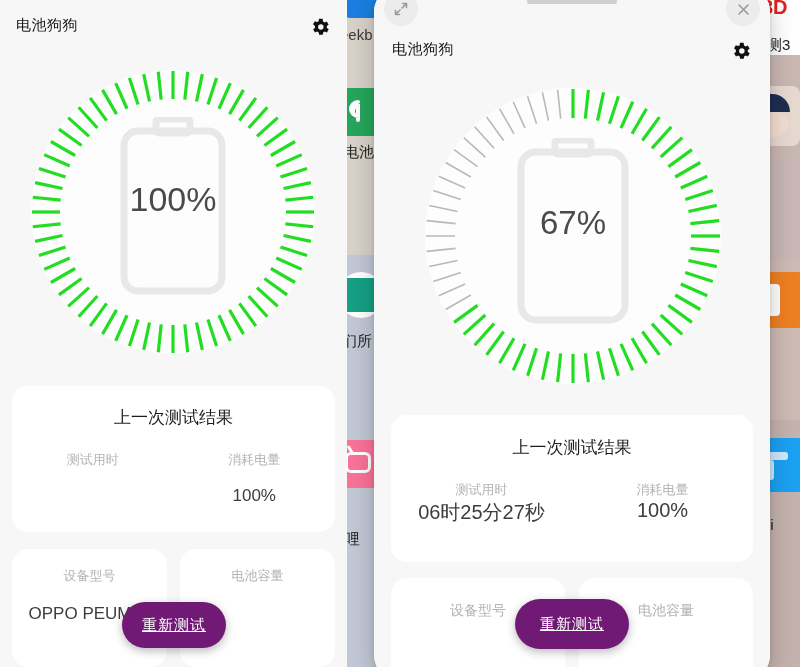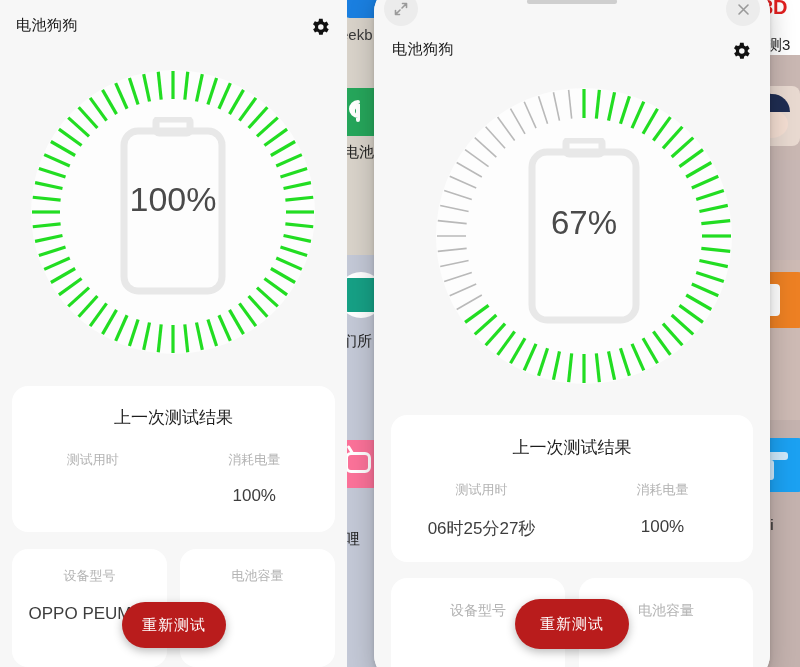--- a/index.html
+++ b/index.html
@@ -77,24 +77,25 @@
   }
   .card-title {
     text-align: center; color: #1d1d1d;
   }
   .kv-row { display: flex; }
   .kv { flex: 1; text-align: center; }
   .kv-label { color: #b3b3b3; }
   .kv-value { color: #3d3d3d; }
 
   .retest-btn {
-    position: absolute; background: #b91c1c; color: #fff;
+    position: absolute; background: #701a75; color: #fff;
     border-radius: 999px; display: flex; align-items: center;
     justify-content: center; cursor: pointer; letter-spacing: 1px;
     box-shadow: 0 3px 10px rgba(0,0,0,.28);
+    text-decoration: underline;
   }
 
   
   #leftapp { left: 0; top: 0; width: 347px; height: 667px; }
   #leftapp .app-header { position: absolute; left: 16px; top: 16px; width: 315px; height: 30px; }
   #leftapp .app-title { font-size: 15px; }
   #leftapp .gauge-wrap { position: absolute; left: 23px; top: 62px; width: 300px; height: 300px; }
   #leftapp .gauge-disc { left: 8px; top: 8px; width: 284px; height: 284px; }
   #leftapp .gauge-pct { top: 118px; font-size: 34px; }
   #leftapp .card.result { left: 12px; top: 386px; width: 323px; height: 146px; }
@@ -106,28 +107,28 @@
   #leftapp .card.small.a { left: 12px; }
   #leftapp .card.small.b { left: 180px; }
   #leftapp .small-label { text-align: center; color: #b3b3b3; font-size: 13px; padding-top: 18px; }
   #leftapp .small-value { text-align: center; color: #3d3d3d; font-size: 17px; padding-top: 18px; line-height: 22px; }
   #leftapp .retest-btn { left: 122px; top: 602px; width: 104px; height: 46px; font-size: 15px; }
 
   
   #rightapp { left: 0; top: 46px; width: 396px; height: 649px; }
   #rightapp .app-header { position: absolute; left: 18px; top: 8px; width: 360px; height: 30px; }
   #rightapp .app-title { font-size: 15px; }
-  #rightapp .gauge-wrap { position: absolute; left: 54px; top: 48px; width: 312px; height: 312px; }
+  #rightapp .gauge-wrap { position: absolute; left: 43px; top: 48px; width: 312px; height: 312px; }
   #rightapp .gauge-disc { left: 8px; top: 8px; width: 296px; height: 296px; }
   #rightapp .gauge-pct { top: 124px; font-size: 33px; }
   #rightapp .card.result { left: 17px; top: 383px; width: 362px; height: 147px; }
   #rightapp .card-title { font-size: 17px; padding-top: 21px; }
   #rightapp .kv-row { margin-top: 22px; }
   #rightapp .kv-label { font-size: 13px; }
-  #rightapp .kv-value { font-size: 17px; margin-top: 18px; }
+  #rightapp .kv-value { font-size: 20px; }
   #rightapp .card.small { top: 546px; width: 174px; height: 103px; }
   #rightapp .card.small.a { left: 17px; }
   #rightapp .card.small.b { left: 205px; }
   #rightapp .small-label { text-align: center; color: #b3b3b3; font-size: 14px; padding-top: 24px; }
   #rightapp .retest-btn { left: 141px; top: 567px; width: 114px; height: 50px; font-size: 15px; }
 </style>
 </head>
 <body>
 
 <div id="screen">

